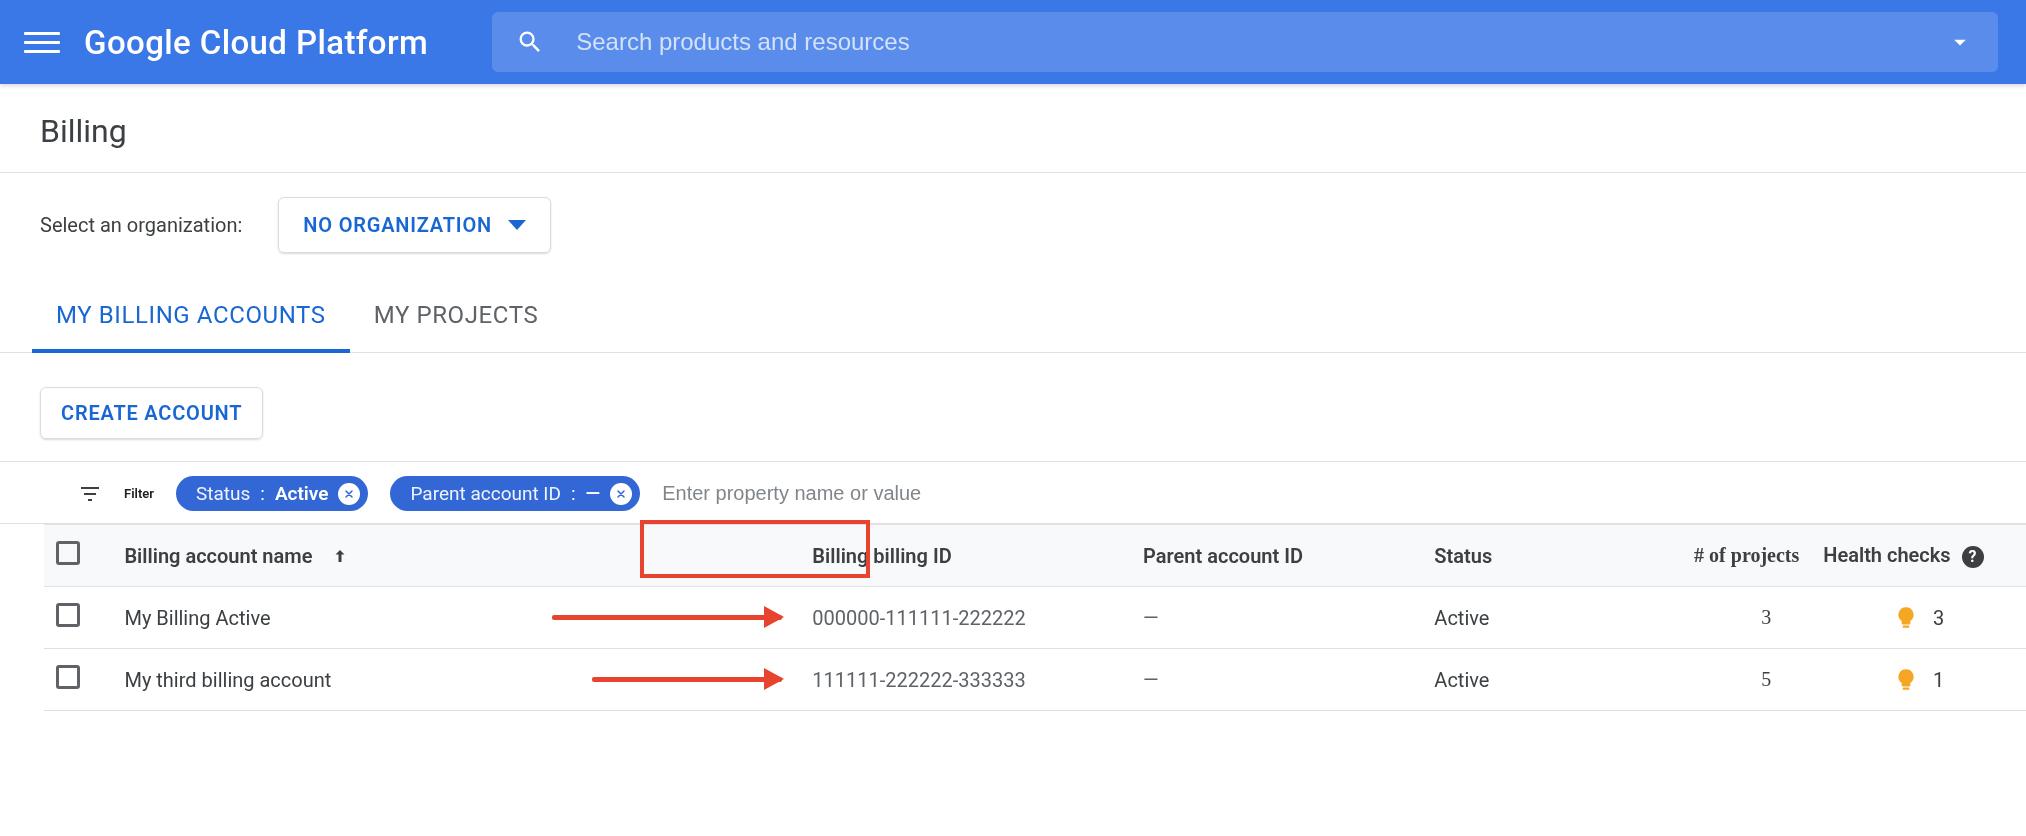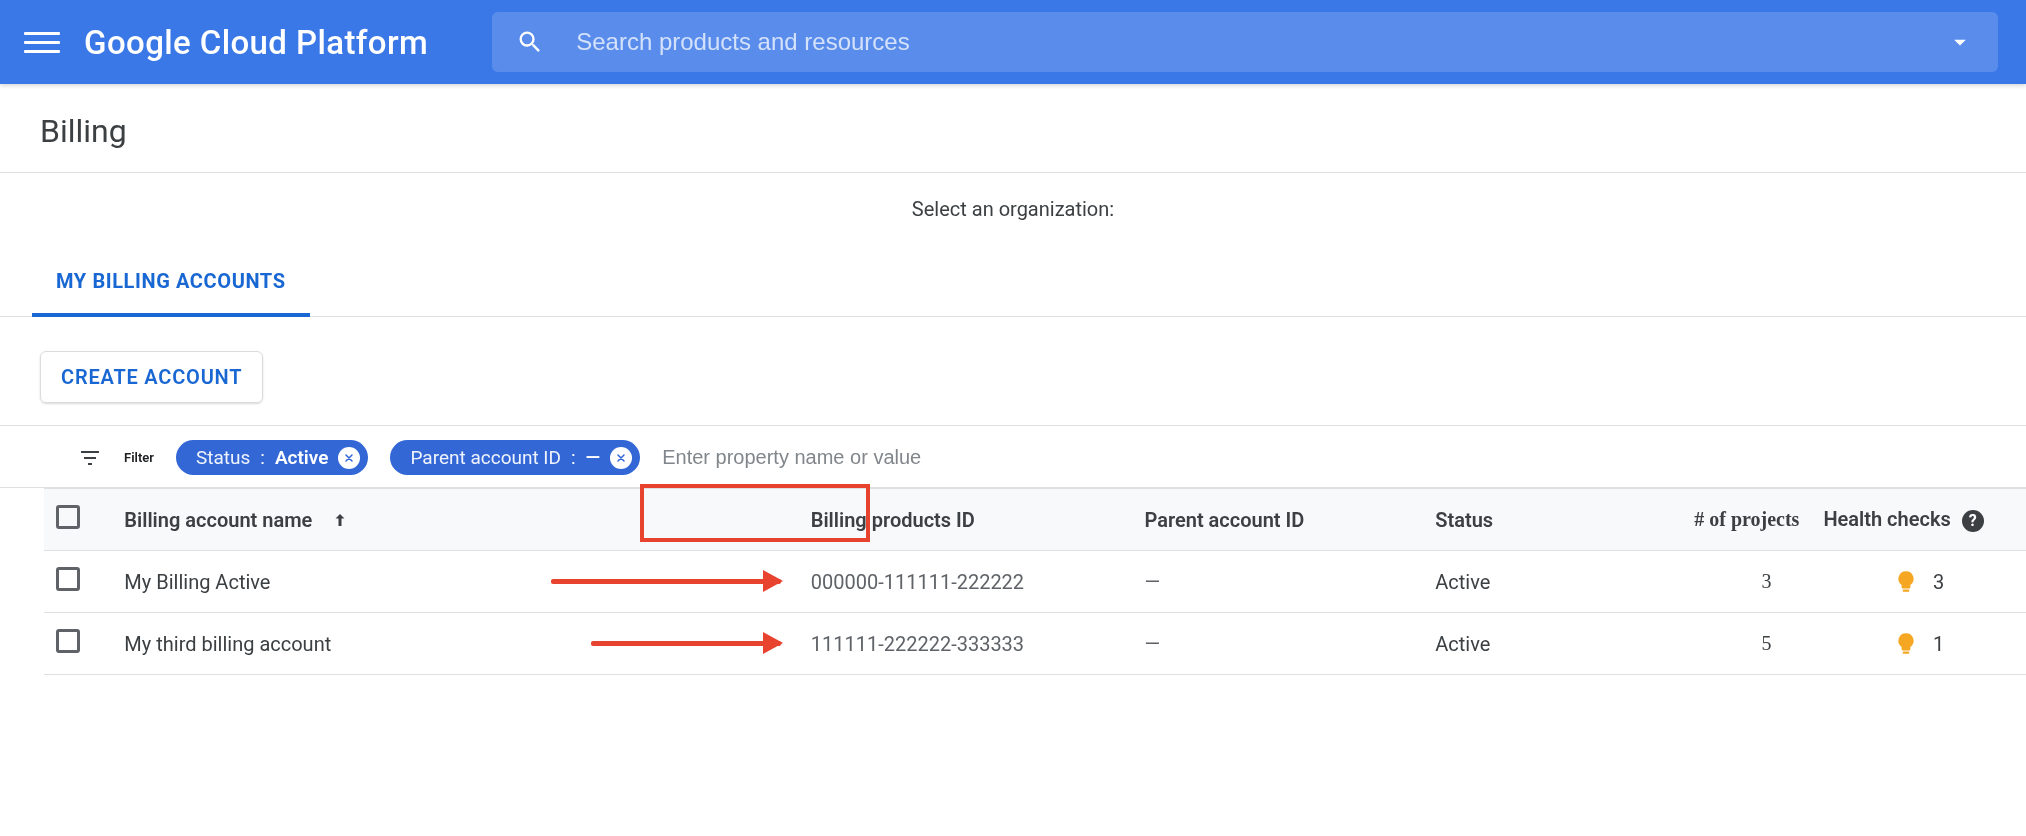--- a/index.html
+++ b/index.html
@@ -69,21 +69,20 @@
     font-size: 32px;
     color: #3c4043;
     font-weight: 400;
     padding: 28px 40px 22px;
   }
   .hr { height: 1px; background: #e0e0e0; }
 
   .org-row {
     display: flex; align-items: center; gap: 36px;
     padding: 24px 40px 30px;
-    flex-direction: column;
   }
   .org-label { font-size: 20px; color: #3c4043; }
   .org-select {
     display: flex; align-items: center; gap: 16px;
     height: 56px;
     padding: 0 24px;
     border: 1px solid #dadce0;
     border-radius: 6px;
     color: #1967d2;
     font-weight: 600;
@@ -96,22 +95,22 @@
     width: 0; height: 0;
     border-left: 9px solid transparent;
     border-right: 9px solid transparent;
     border-top: 10px solid #1967d2;
   }
 
   
   .tabs { display: flex; border-bottom: 1px solid #e0e0e0; padding: 0 32px; }
   .tab {
     padding: 18px 24px 20px;
-    font-size: 20px;
-    font-weight: 700;
+    font-size: 24px;
+    font-weight: 400;
     letter-spacing: .6px;
     color: #5f6368;
     cursor: pointer;
     border-bottom: 4px solid transparent;
     margin-bottom: -1px;
   }
   .tab.active { color: #1967d2; border-bottom-color: #1967d2; }
 
   
   .toolbar { padding: 34px 40px 22px; border-bottom: 1px solid #e0e0e0; }
@@ -240,24 +239,29 @@
       <path d="M7 10l5 5 5-5z"></path>
     </svg>
   </div>
 </div>
 
 <div class="page-title">Billing</div>
 <div class="hr"></div>
 
 <div class="org-row">
   <span class="org-label">Select an organization:</span>
+  <div class="org-select">
+    <span>NO ORGANIZATION</span>
+    <span class="tri-down"></span>
+  </div>
 </div>
 
 <div class="tabs">
   <div class="tab active">MY BILLING ACCOUNTS</div>
+  <div class="tab">MY PROJECTS</div>
 </div>
 
 <div class="toolbar">
   <div class="create-btn">CREATE ACCOUNT</div>
 </div>
 
 <div class="filter-bar">
   <svg class="filter-icon" viewBox="0 0 24 24" fill="#3c4043">
     <path d="M3 5h18v2H3zm3 6h12v2H6zm4 6h4v2h-4z"></path>
   </svg>
@@ -307,21 +311,21 @@
       <tr>
         <th class="col-check"><span class="chk"></span></th>
         <th class="col-name" colspan="2">
           <span>Billing account name</span>
           <span class="sort-arrow">
             <svg width="18" height="18" viewBox="0 0 24 24" fill="#3c4043">
                 <path d="M12 4l-6 6h4v10h4V10h4z"></path>
               </svg>
           </span>
         </th>
-        <th class="col-id">Billing products ID</th>
+        <th class="col-id">Billing billing ID</th>
         <th class="col-parent">Parent account ID</th>
         <th class="col-status">Status</th>
         <th class="col-proj"># of projects</th>
         <th class="col-health">
           <span>Health checks</span>
           <span class="help-circle">?</span>
         </th>
       </tr>
     </thead>
     <tbody id="tbody">

